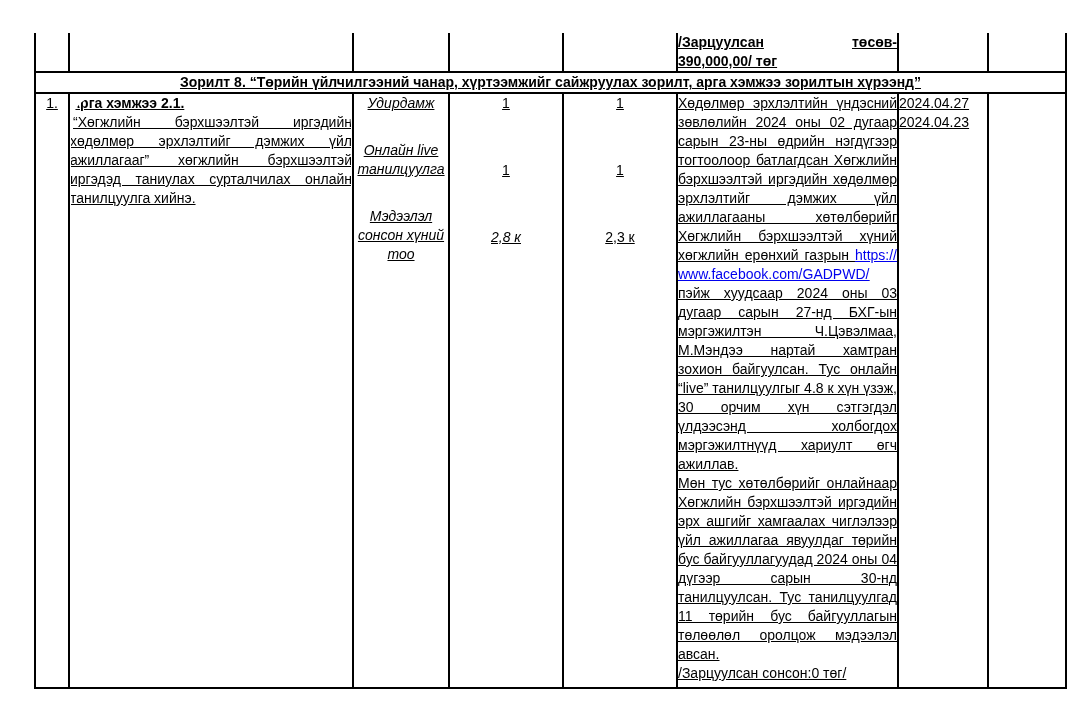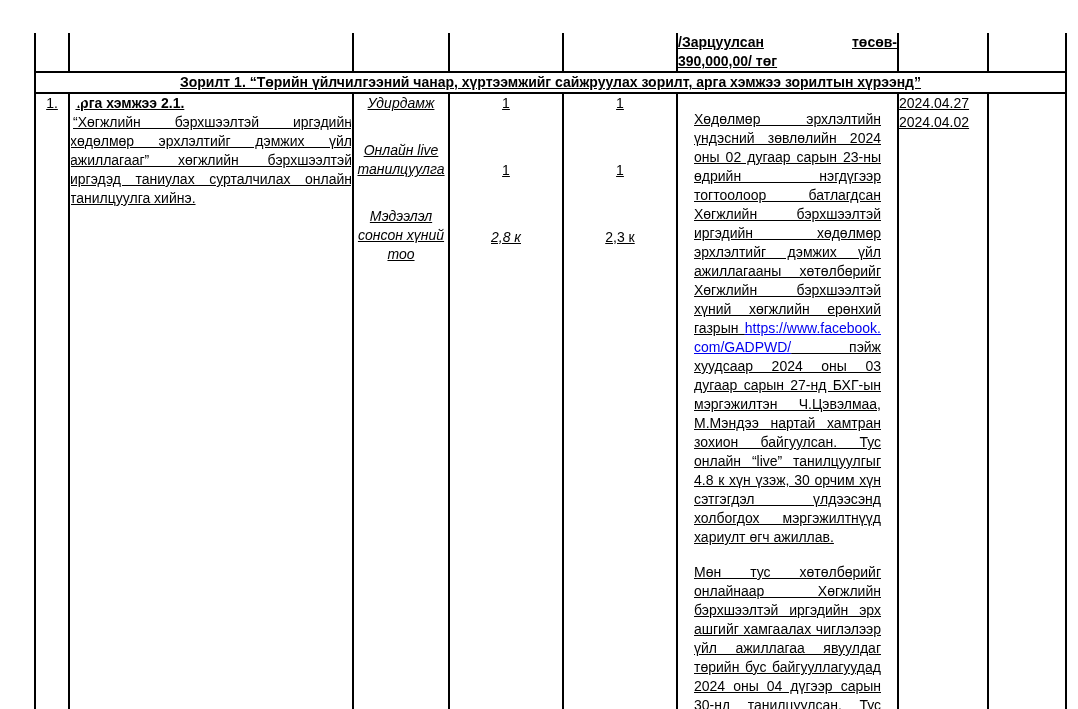--- a/index.html
+++ b/index.html
@@ -53,21 +53,21 @@
     padding: 8px 9px 0 9px;
     overflow-wrap: break-word;
   }
   .ind-item + .ind-item { margin-top: 28px; }
 
   .num-cell { text-align: center; padding-top: 3px; }
   .num-item + .num-item { margin-top: 48px; }
   .num-italic { font-style: italic; }
 
   .desc-cell { padding: 4px 6px 0 6px; text-align: justify; }
-  .desc-cell p { margin: 16px; }
+  .desc-cell p { margin: 0; }
   .desc-cell a { color: #0000EE; text-decoration: underline; word-break: break-all; }
 
   .dates-cell { padding: 6px 4px 0 7px; }
 </style>
 </head>
 <body>
 
 <table class="doc-table">
   <colgroup>
     <col style="width:34px">
@@ -92,21 +92,21 @@
         <span>/Зарцуулсан</span>
         <span>төсөв-</span>
       </div>
       <div>390,000,00/ төг</div>
     </td>
     <td></td>
     <td></td>
   </tr>
 
   <tr class="goal-row">
-    <td class="goal-cell" colspan="8">Зорилт 1. “Төрийн үйлчилгээний чанар, хүртээмжийг сайжруулах зорилт, арга хэмжээ зорилтын хүрээнд”</td>
+    <td class="goal-cell" colspan="8">Зорилт 8. “Төрийн үйлчилгээний чанар, хүртээмжийг сайжруулах зорилт, арга хэмжээ зорилтын хүрээнд”</td>
   </tr>
 
   <tr class="main-row">
     <td class="idx-cell">1.</td>
 
     <td class="measure-cell">
       <div class="measure-title">Арга хэмжээ 2.1.</div>
       <div class="measure-text">“Хөгжлийн бэрхшээлтэй иргэдийн хөдөлмөр эрхлэлтийг дэмжих үйл ажиллагааг” хөгжлийн бэрхшээлтэй иргэдэд таниулах сурталчилах онлайн танилцуулга хийнэ.</div>
     </td>
 
@@ -129,19 +129,19 @@
     </td>
 
     <td class="desc-cell">
       <p><span>Хөдөлмөр эрхлэлтийн үндэсний зөвлөлийн 2024 оны 02 дугаар сарын 23-ны өдрийн нэгдүгээр тогтоолоор батлагдсан Хөгжлийн бэрхшээлтэй иргэдийн хөдөлмөр эрхлэлтийг дэмжих үйл ажиллагааны хөтөлбөрийг Хөгжлийн бэрхшээлтэй хүний хөгжлийн ерөнхий газрын </span><a href="#" title="https://www.facebook.com/GADPWD/">https://www.facebook.com/GADPWD/</a><span> пэйж хуудсаар 2024 оны 03 дугаар сарын 27-нд БХГ-ын мэргэжилтэн Ч.Цэвэлмаа, М.Мэндээ нартай хамтран зохион байгуулсан. Тус онлайн “live” танилцуулгыг 4.8 к хүн үзэж, 30 орчим хүн сэтгэгдэл үлдээсэнд холбогдох мэргэжилтнүүд хариулт өгч ажиллав.</span></p>
       <p>Мөн тус хөтөлбөрийг онлайнаар Хөгжлийн бэрхшээлтэй иргэдийн эрх ашгийг хамгаалах чиглэлээр үйл ажиллагаа явуулдаг төрийн бус байгууллагуудад 2024 оны 04 дүгээр сарын 30-нд танилцуулсан. Тус танилцуулгад 11 төрийн бус байгууллагын төлөөлөл оролцож мэдээлэл авсан.</p>
       <p>/Зарцуулсан сонсон:0 төг/</p>
     </td>
 
     <td class="dates-cell">
       <div>2024.04.27</div>
-      <div>2024.04.02</div>
+      <div>2024.04.23</div>
     </td>
 
     <td></td>
   </tr>
 </tbody>
   </table>
 
 </body></html>

